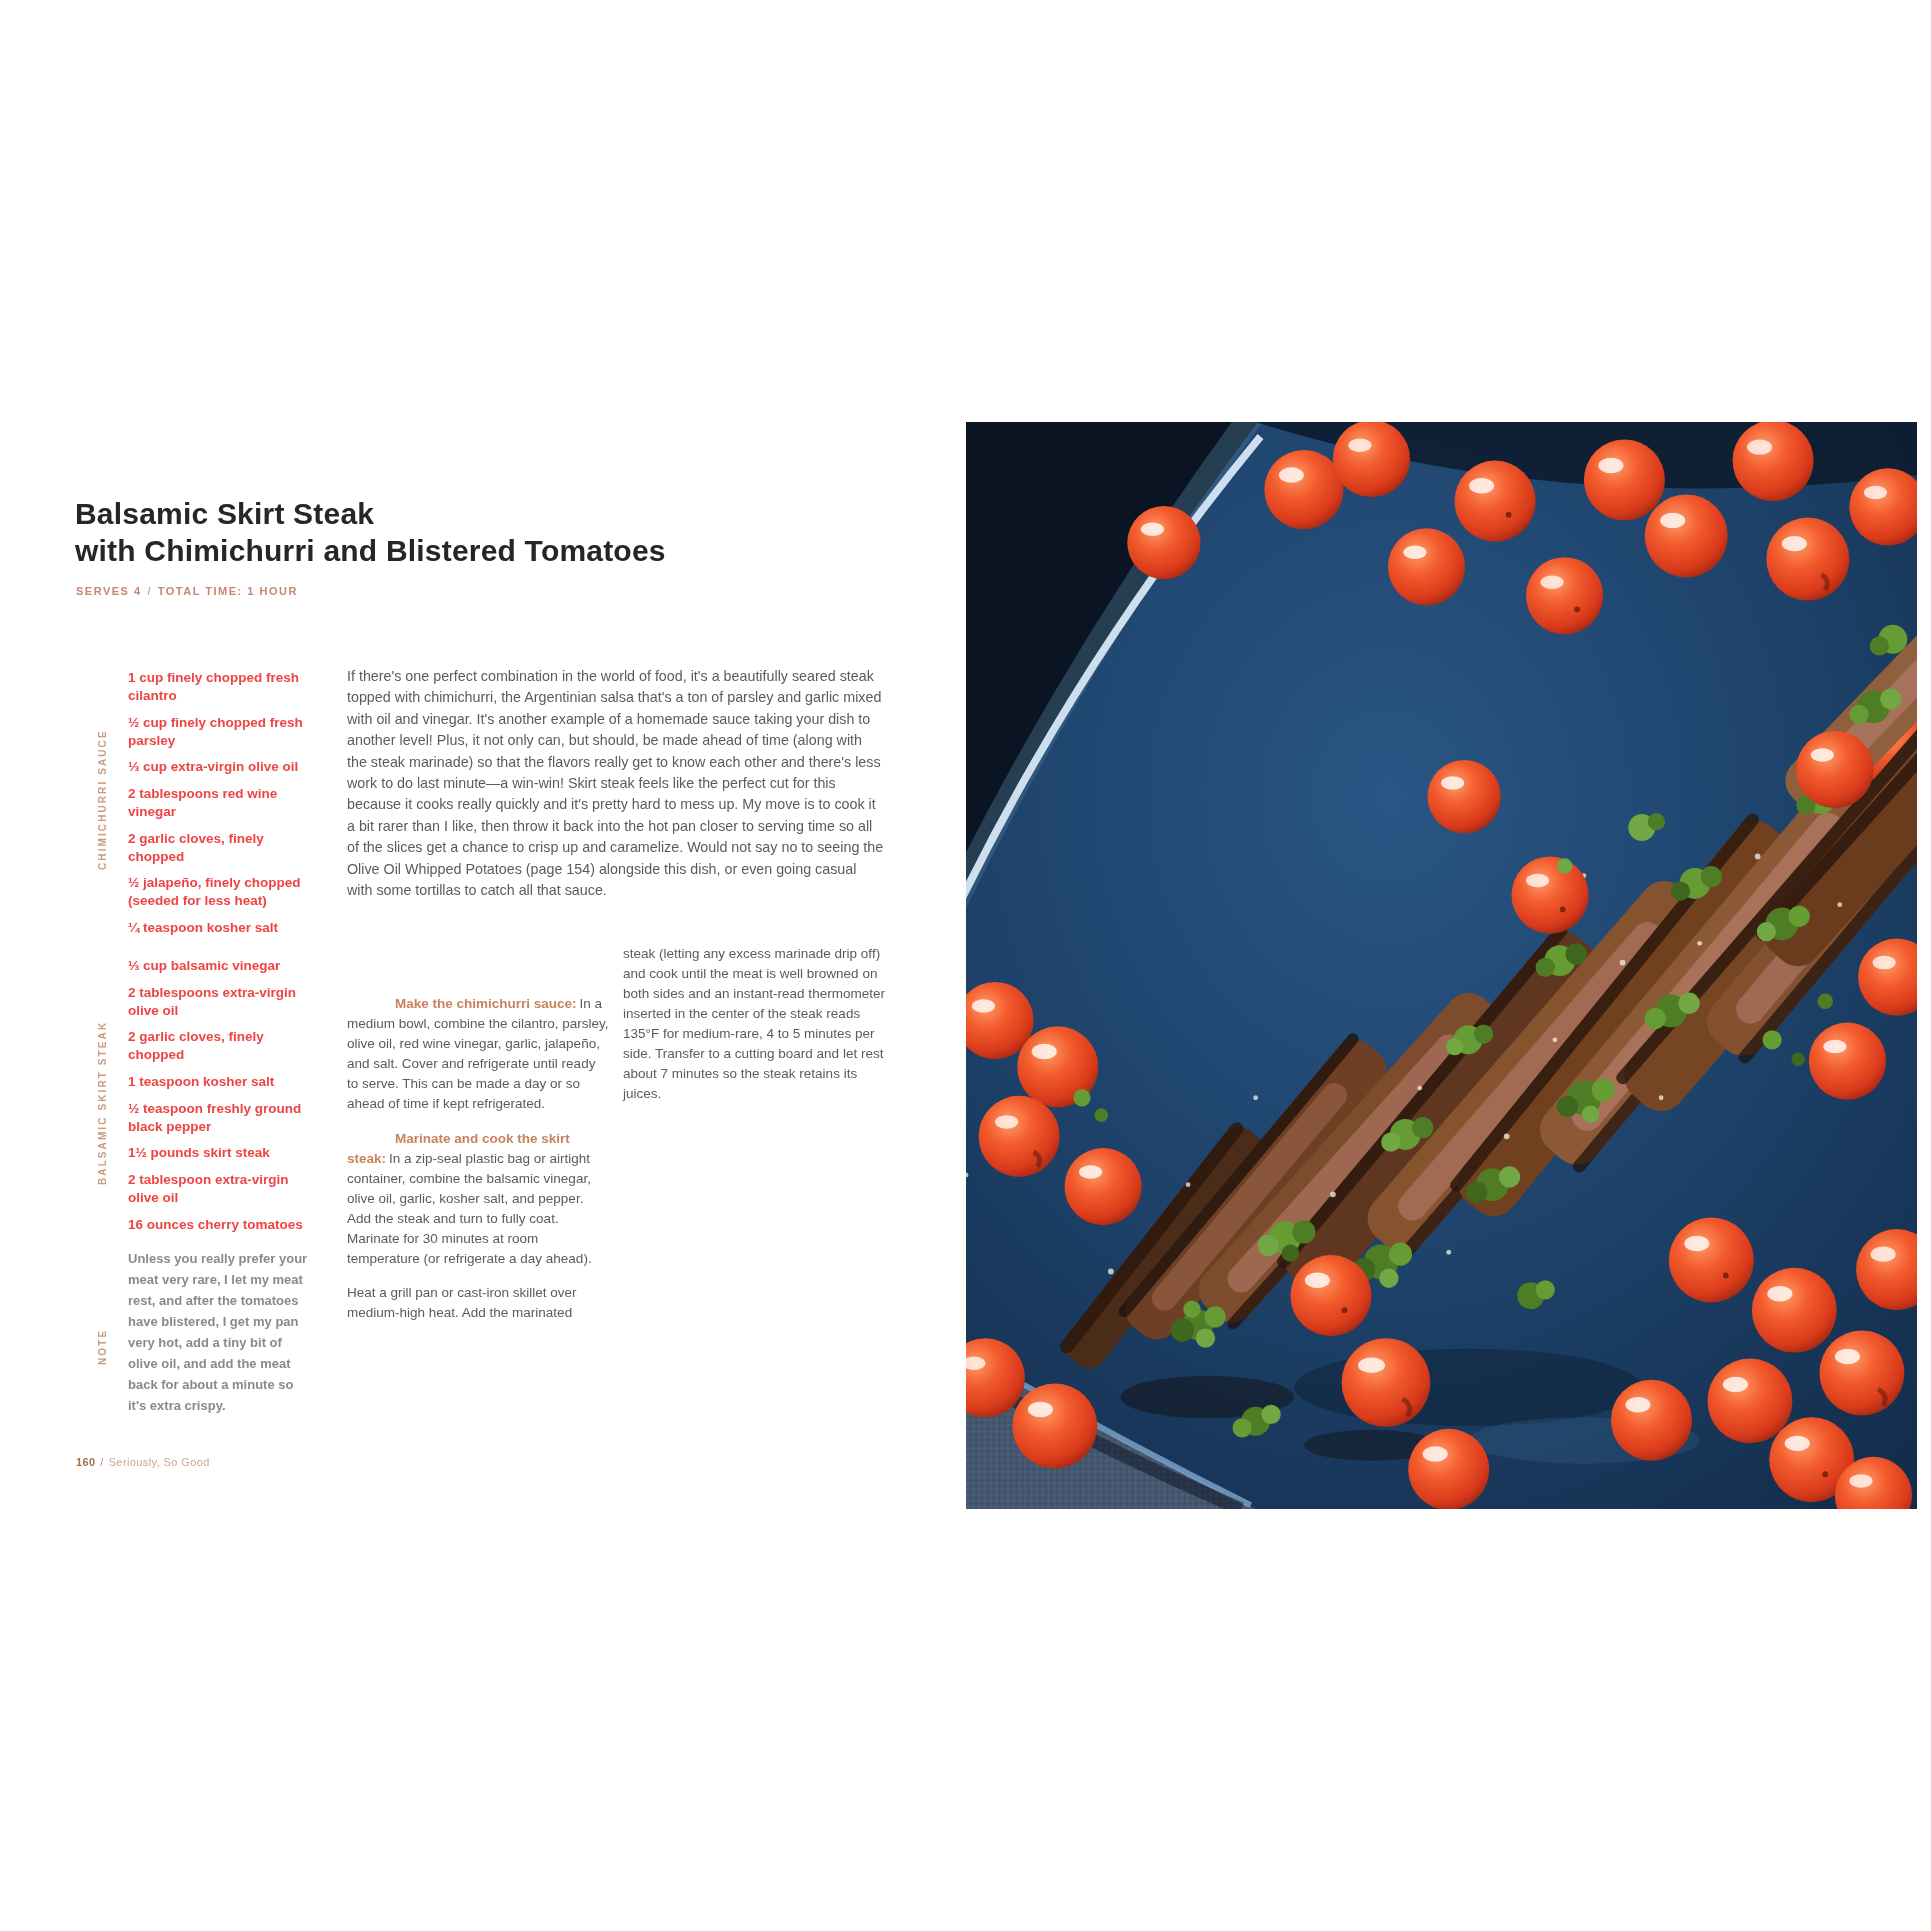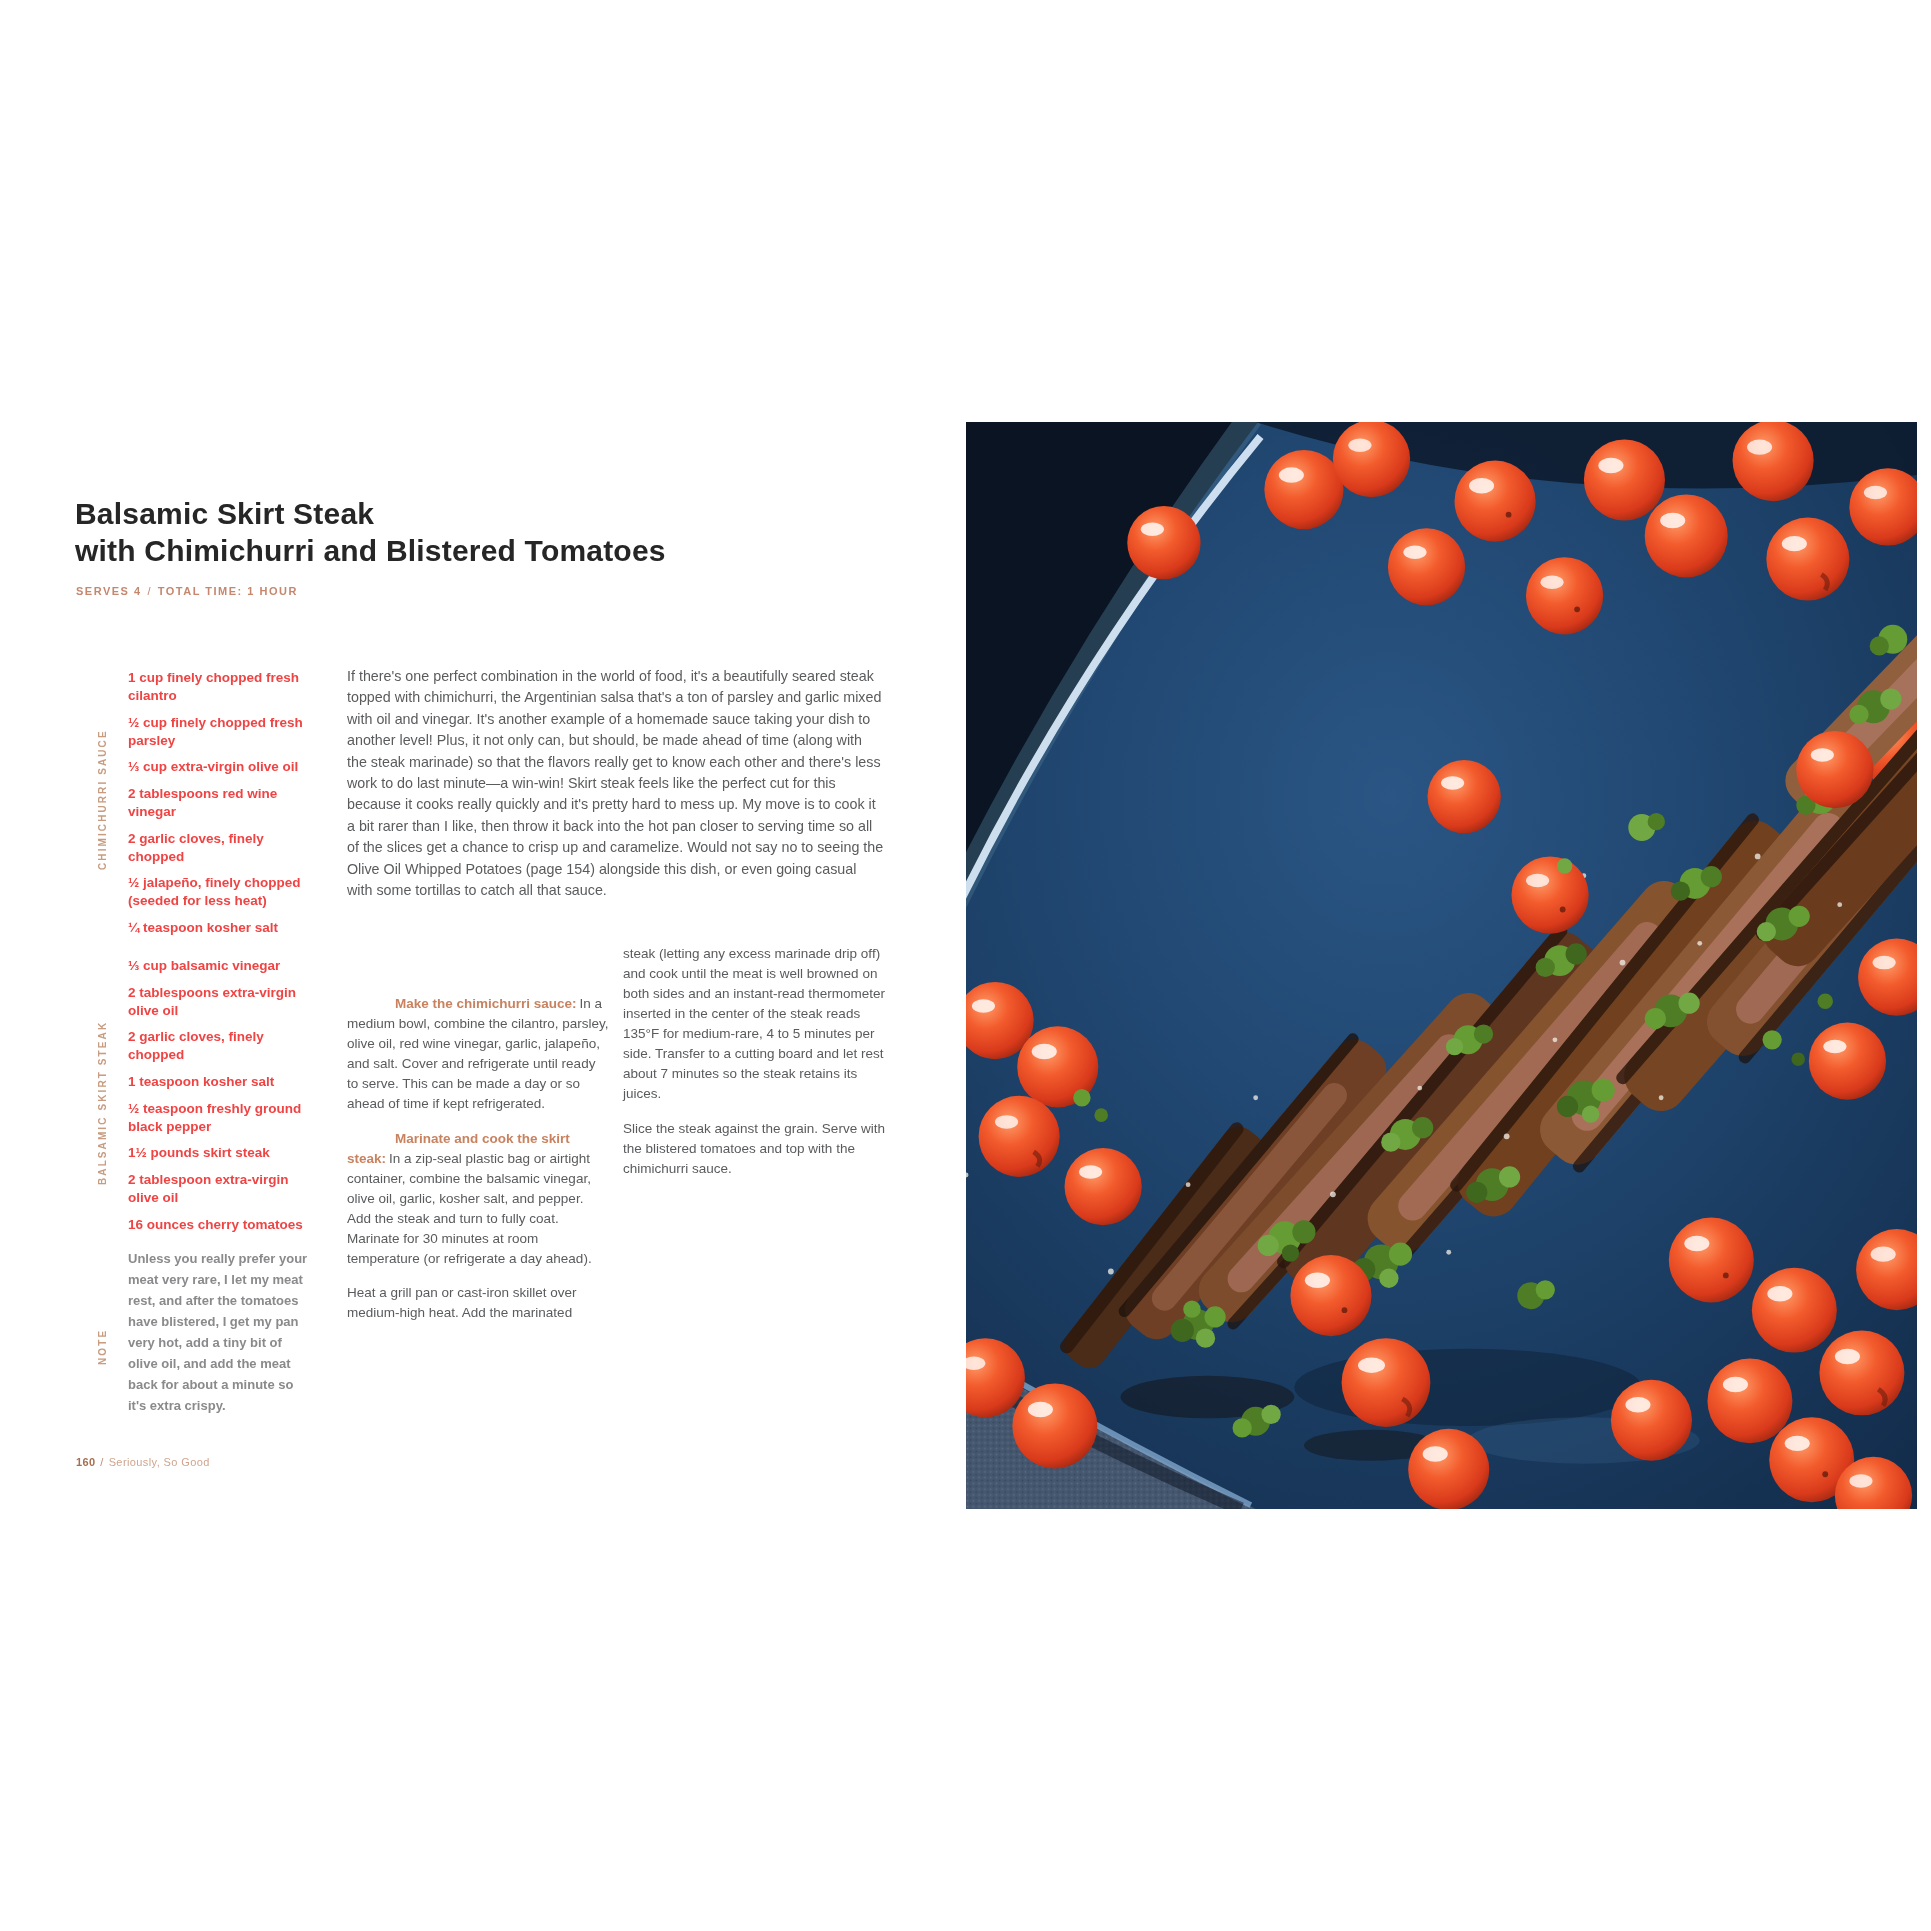--- a/index.html
+++ b/index.html
@@ -106,21 +106,20 @@
 <div class="abs intro">If there's one perfect combination in the world of food, it's a beautifully seared steak topped with chimichurri, the Argentinian salsa that's a ton of parsley and garlic mixed with oil and vinegar. It's another example of a homemade sauce taking your dish to another level! Plus, it not only can, but should, be made ahead of time (along with the steak marinade) so that the flavors really get to know each other and there's less work to do last minute—a win-win! Skirt steak feels like the perfect cut for this because it cooks really quickly and it's pretty hard to mess up. My move is to cook it a bit rarer than I like, then throw it back into the hot pan closer to serving time so all of the slices get a chance to crisp up and caramelize. Would not say no to seeing the Olive Oil Whipped Potatoes (page 154) alongside this dish, or even going casual with some tortillas to catch all that sauce.</div>
 
 <div class="abs mcol mcol1">
   <p><span class="lead">Make the chimichurri sauce:</span><span>In a medium bowl, combine the cilantro, parsley, olive oil, red wine vinegar, garlic, jalapeño, and salt. Cover and refrigerate until ready to serve. This can be made a day or so ahead of time if kept refrigerated.</span></p>
   <p><span class="lead">Marinate and cook the skirt steak:</span><span>In a zip-seal plastic bag or airtight container, combine the balsamic vinegar, olive oil, garlic, kosher salt, and pepper. Add the steak and turn to fully coat. Marinate for 30 minutes at room temperature (or refrigerate a day ahead).</span></p>
   <p><span>Heat a grill pan or cast-iron skillet over medium-high heat. Add the marinated</span></p>
 </div>
 
 <div class="abs mcol mcol2">
   <p><span>steak (letting any excess marinade drip off) and cook until the meat is well browned on both sides and an instant-read thermometer inserted in the center of the steak reads 135°F for medium-rare, 4 to 5 minutes per side. Transfer to a cutting board and let rest about 7 minutes so the steak retains its juices.</span></p>
-  <p><span>Slice the steak against the grain. Serve with the blistered tomatoes and top with the chimichurri sauce.</span></p>
 </div>
 
 <div class="abs footer">
   <span class="pg">160</span><span class="sep">/</span><span class="bk">Seriously, So Good</span>
 </div>
 
 <div class="abs photo">
 <svg width="951" height="1087" viewBox="0 0 985 1126" xmlns="http://www.w3.org/2000/svg">
   <defs>
     <radialGradient id="plateg" cx="45%" cy="35%" r="85%">

